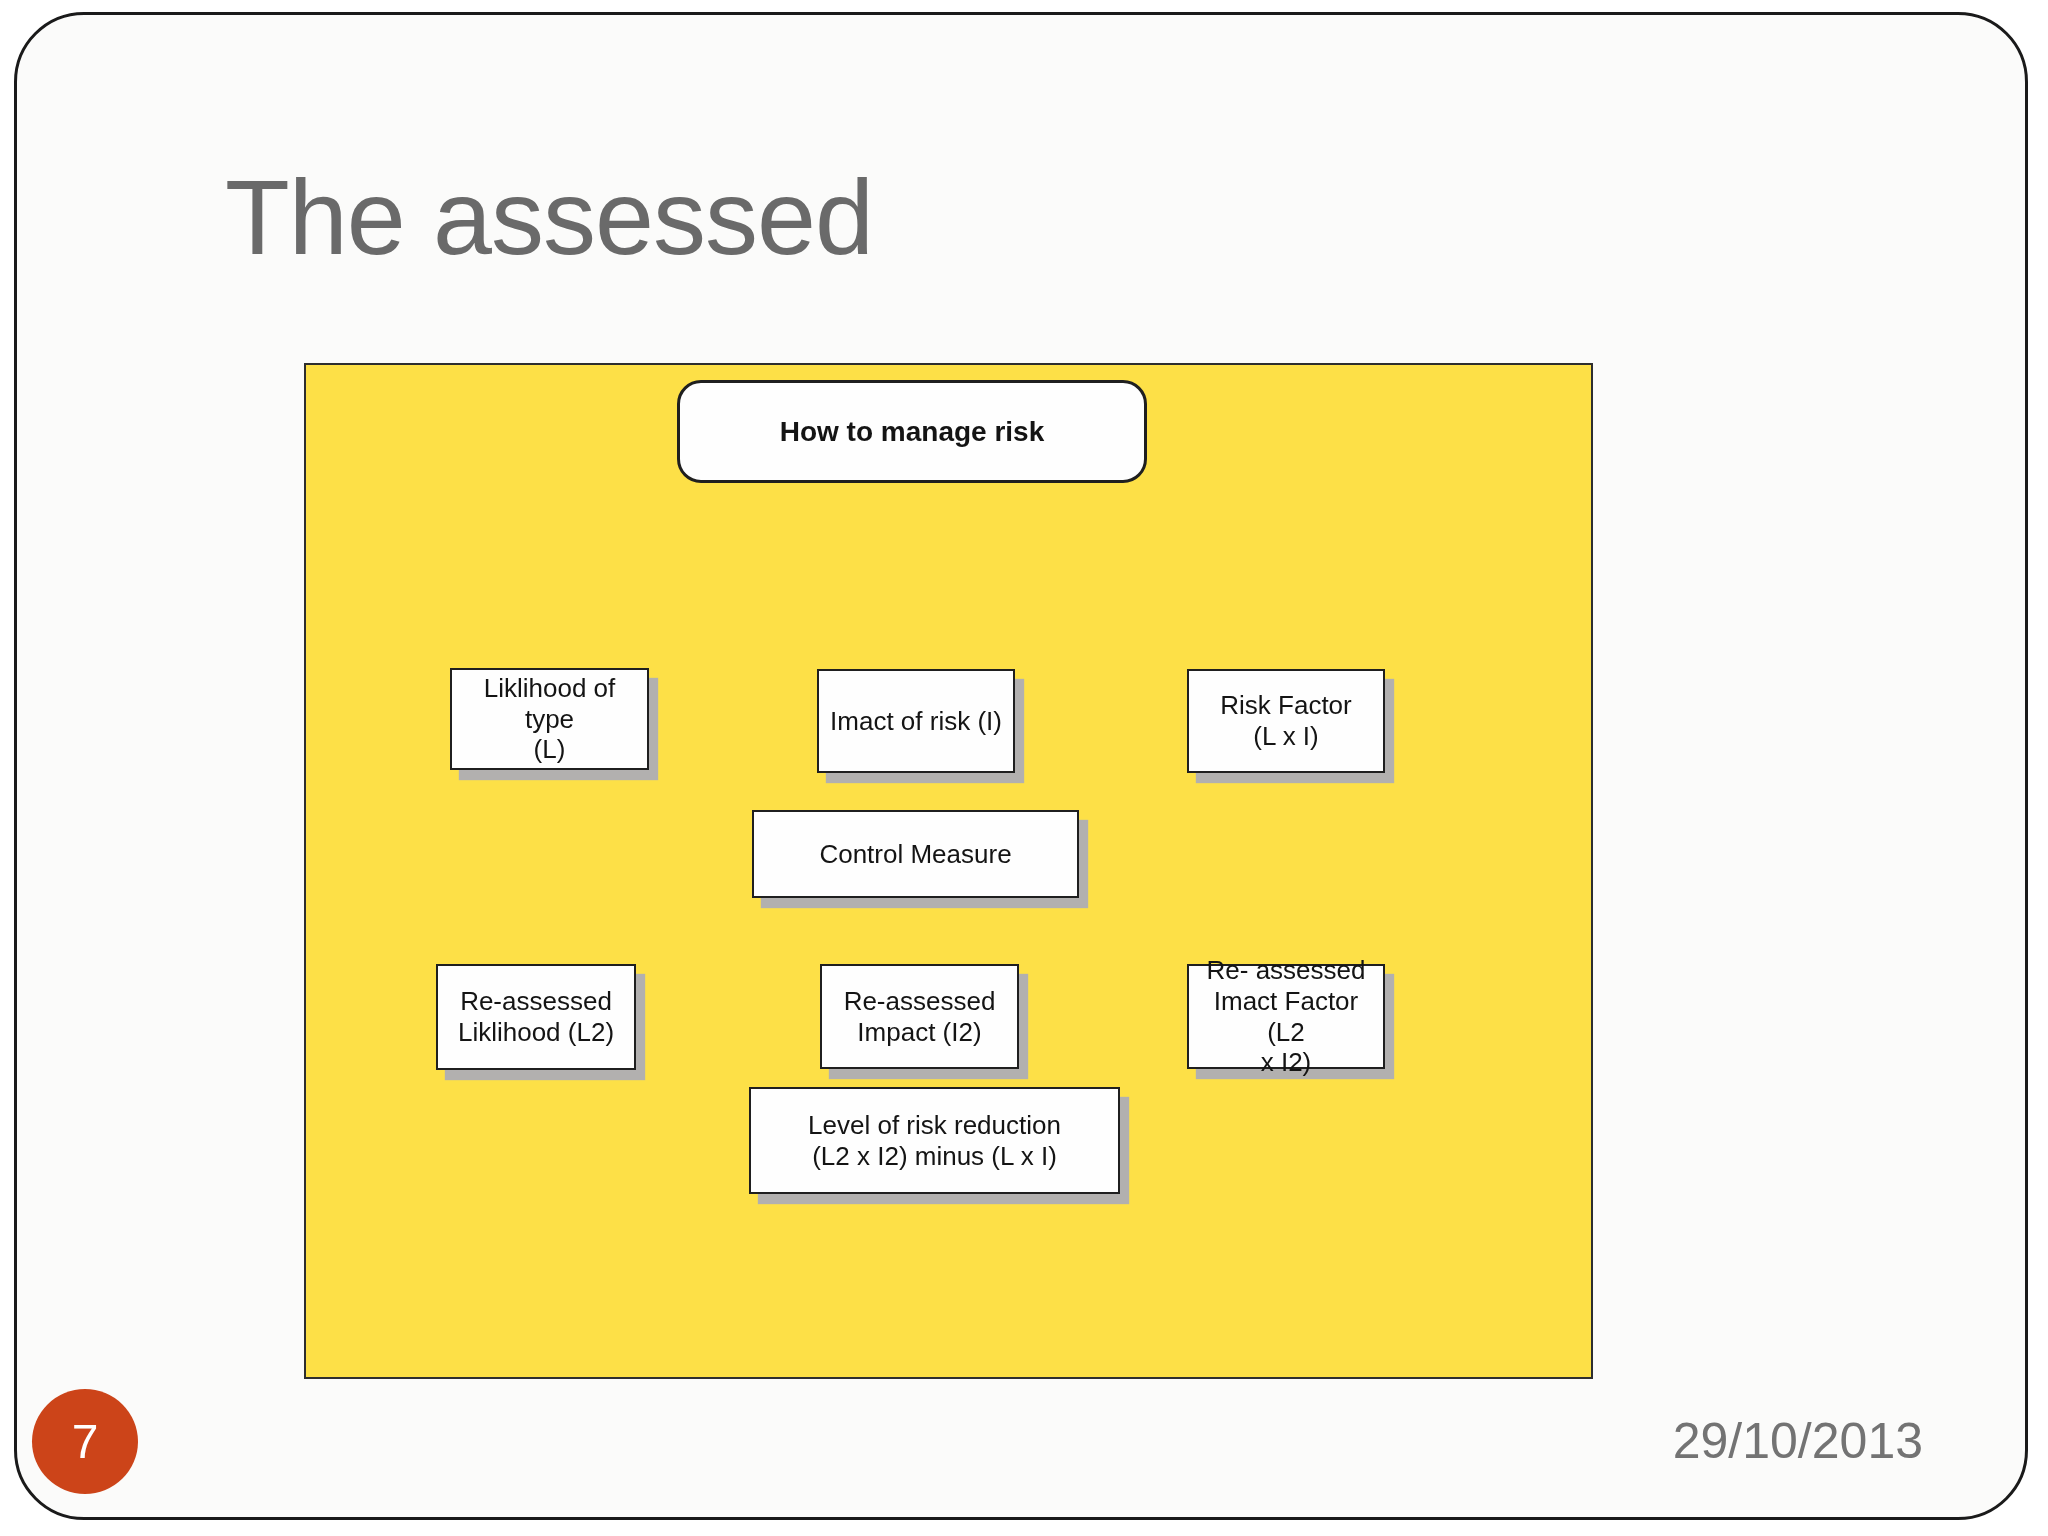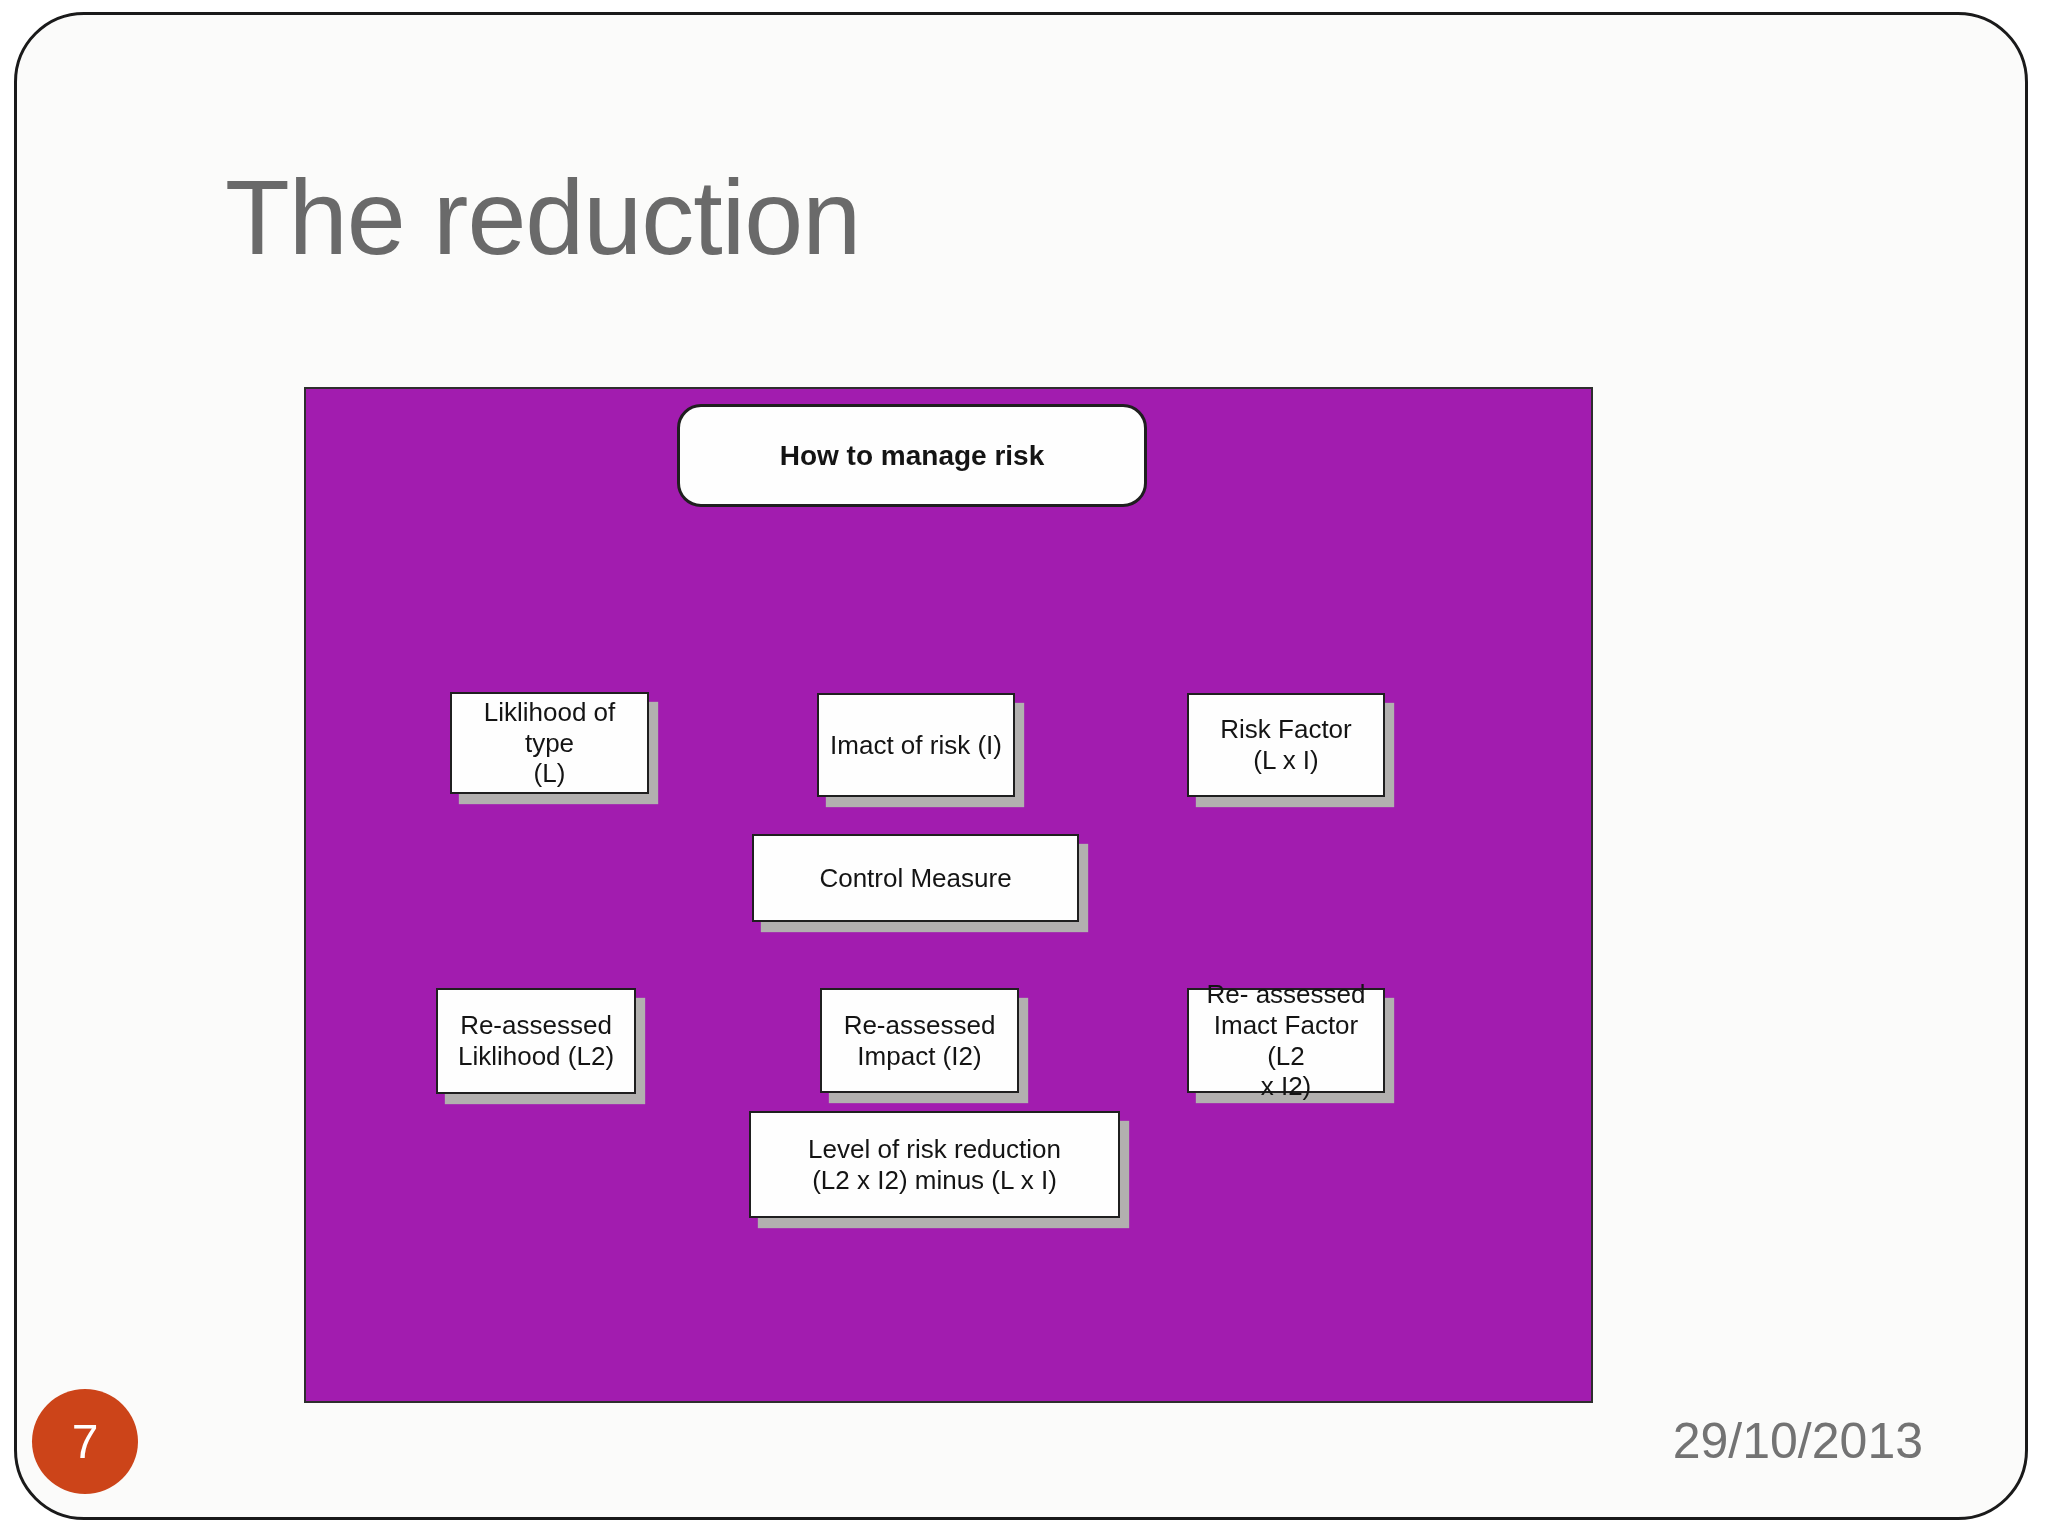--- a/index.html
+++ b/index.html
@@ -36,24 +36,23 @@
     color: #6a6a6a;
     letter-spacing: -1px;
     white-space: nowrap;
   }
   .diagram-frame {
     position: absolute;
     left: 304px;
     top: 363px;
     width: 1289px;
     height: 1016px;
-    background: #a21caf;
+    background: #fde047;
     border: 2px solid #2e2e2e;
     box-sizing: border-box;
-    margin-top: 24px;
   }
   .fbox {
     position: absolute;
     background: #fefefe;
     border: 2px solid #1f1f1f;
     box-shadow: 9px 10px 1px #b2b0af;
     display: flex;
     align-items: center;
     justify-content: center;
     text-align: center;
@@ -105,21 +104,21 @@
     white-space: nowrap;
   }
 </style>
 </head>
 <body>
 
 <div class="stage">
 
   <div class="slide-frame"></div>
 
-  <div class="slide-title">The reduction</div>
+  <div class="slide-title">The assessed</div>
 
   <div class="diagram-frame">
 
     <div class="fbox rounded box-root">How to manage risk</div>
 
 
     <div class="fbox box-likelihood">Liklihood of type
 (L)</div>
 
     <div class="fbox box-impact">Imact of risk (I)</div>

